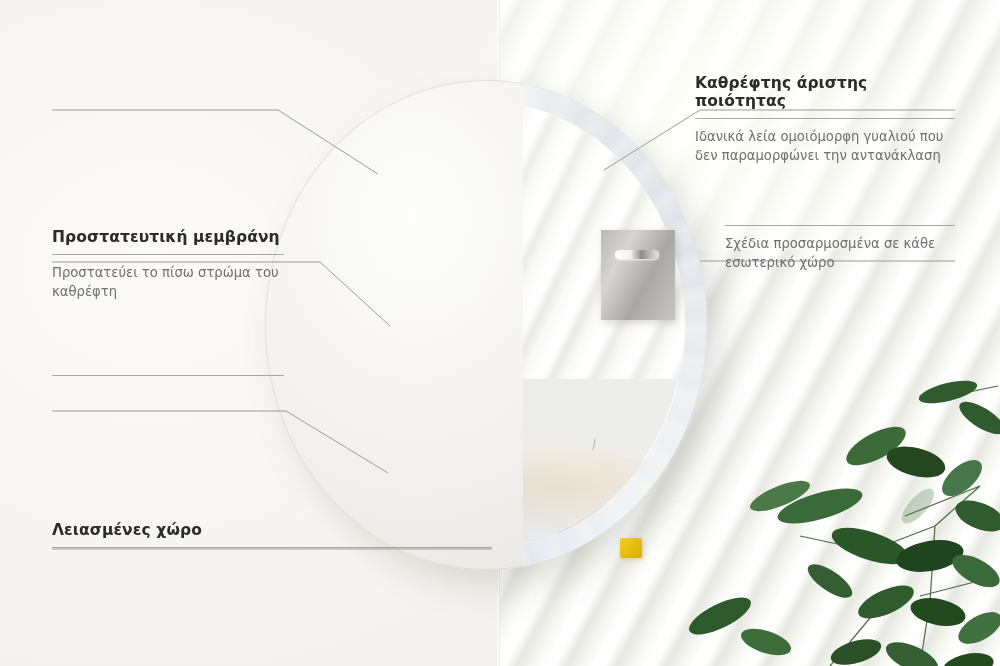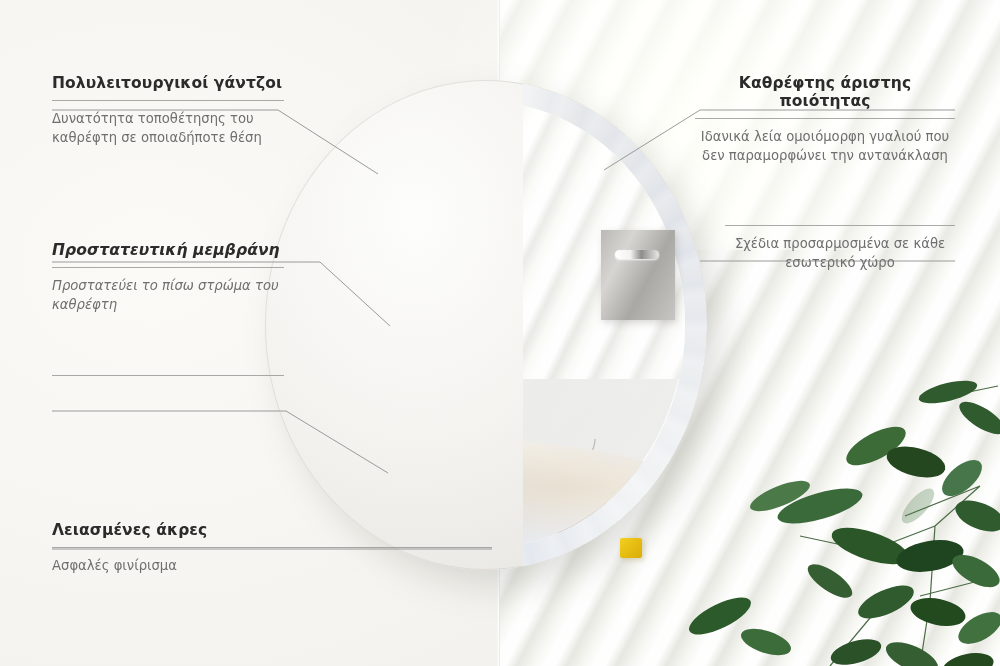--- a/index.html
+++ b/index.html
@@ -172,24 +172,24 @@
   
   .callout{position:absolute;}
   .callout h3{
     margin:0 0 8px 0;font-size:15.5px;font-weight:700;color:#2b2b2b;letter-spacing:.1px;
   }
   .rule{height:1px;background:#8d8d8d;opacity:.75;}
   .callout p{
     margin:9px 0 0 0;font-size:13.2px;line-height:1.42;color:#6f6f6f;font-weight:400;
   }
   .left .rule, .left h3, .left p{text-align:left;}
-  .right h3, .right p{text-align:center;}
+  .right h3, .right p{text-align:left;}
 
   .c1{left:52px;top:74px;width:232px;}
-  .c2{left:52px;top:241px;width:232px;font-style:italic;}
+  .c2{left:52px;top:228px;width:232px;}
   .c3{left:52px;top:375px;width:232px;}
   .c4{left:52px;top:521px;width:440px;}
   .c5{right:45px;top:74px;width:260px;}
   .c6{right:45px;top:225px;width:230px;}
 
   .connectors{position:absolute;left:0;top:0;width:1000px;height:666px;pointer-events:none;}
 </style>
 </head>
 <body>
 
@@ -284,40 +284,34 @@
     <g stroke="#9a9a9a" stroke-width="1" fill="none">
       <path d="M52 110 L278 110 L378 174"></path>
       <path d="M52 262 L320 262 L390 326"></path>
       <path d="M52 411 L286 411 L388 473"></path>
       <path d="M52 549 L492 549"></path>
       <path d="M955 110 L700 110 L604 170"></path>
       <path d="M955 261 L760 261 L700 261"></path>
     </g>
   </svg>
 
-  <div class="callout left c1">
-    <h3>Πολυλειτουργικοί γάντζοι</h3>
-    <div class="rule"></div>
-    <p>Δυνατότητα τοποθέτησης του καθρέφτη σε οποιαδήποτε θέση</p>
-  </div>
 
   <div class="callout left c2">
     <h3>Προστατευτική μεμβράνη</h3>
     <div class="rule"></div>
     <p>Προστατεύει το πίσω στρώμα του καθρέφτη</p>
   </div>
 
   <div class="callout left c3">
     <div class="rule"></div>
   </div>
 
   <div class="callout left c4">
-    <h3>Λειασμένες άκρες</h3>
+    <h3>Λειασμένες χώρο</h3>
     <div class="rule" style="width:440px;"></div>
-    <p>Ασφαλές φινίρισμα</p>
   </div>
 
   <div class="callout right c5">
     <h3>Καθρέφτης άριστης ποιότητας</h3>
     <div class="rule"></div>
     <p>Ιδανικά λεία ομοιόμορφη γυαλιού που δεν παραμορφώνει την αντανάκλαση</p>
   </div>
 
   <div class="callout right c6">
     <div class="rule"></div>

